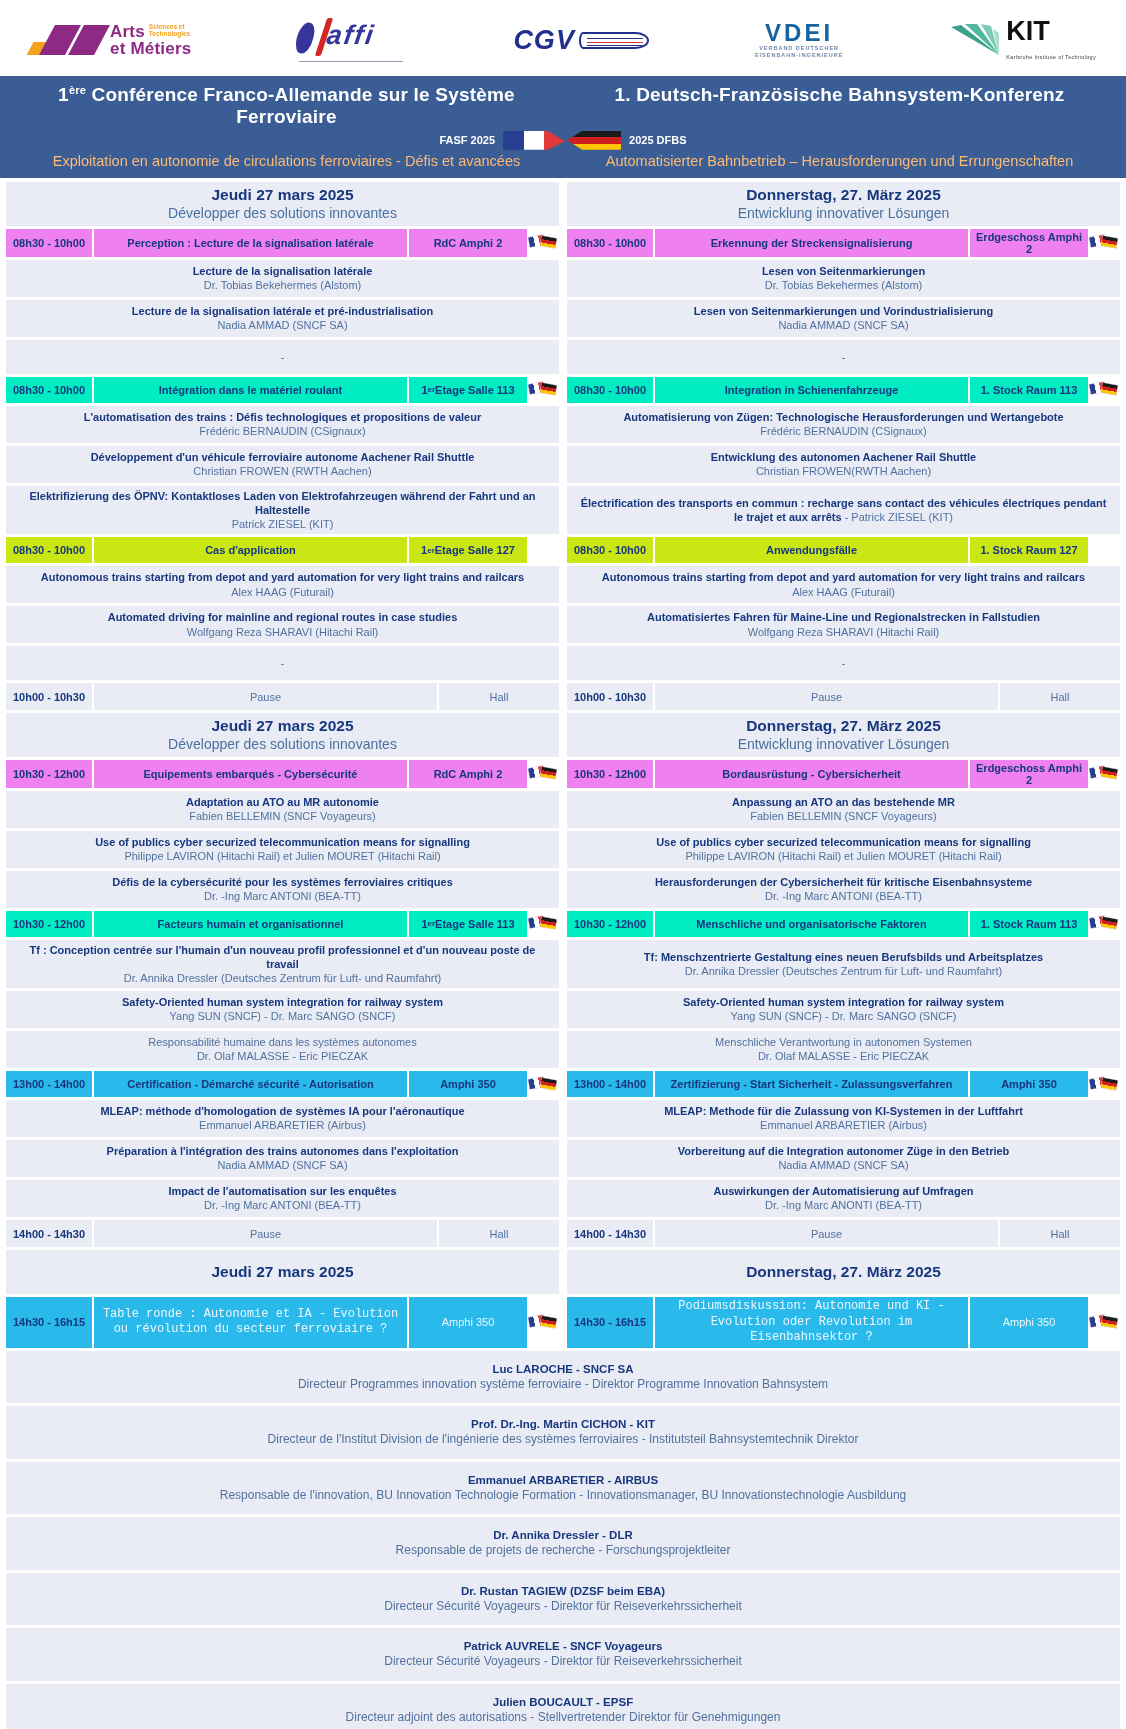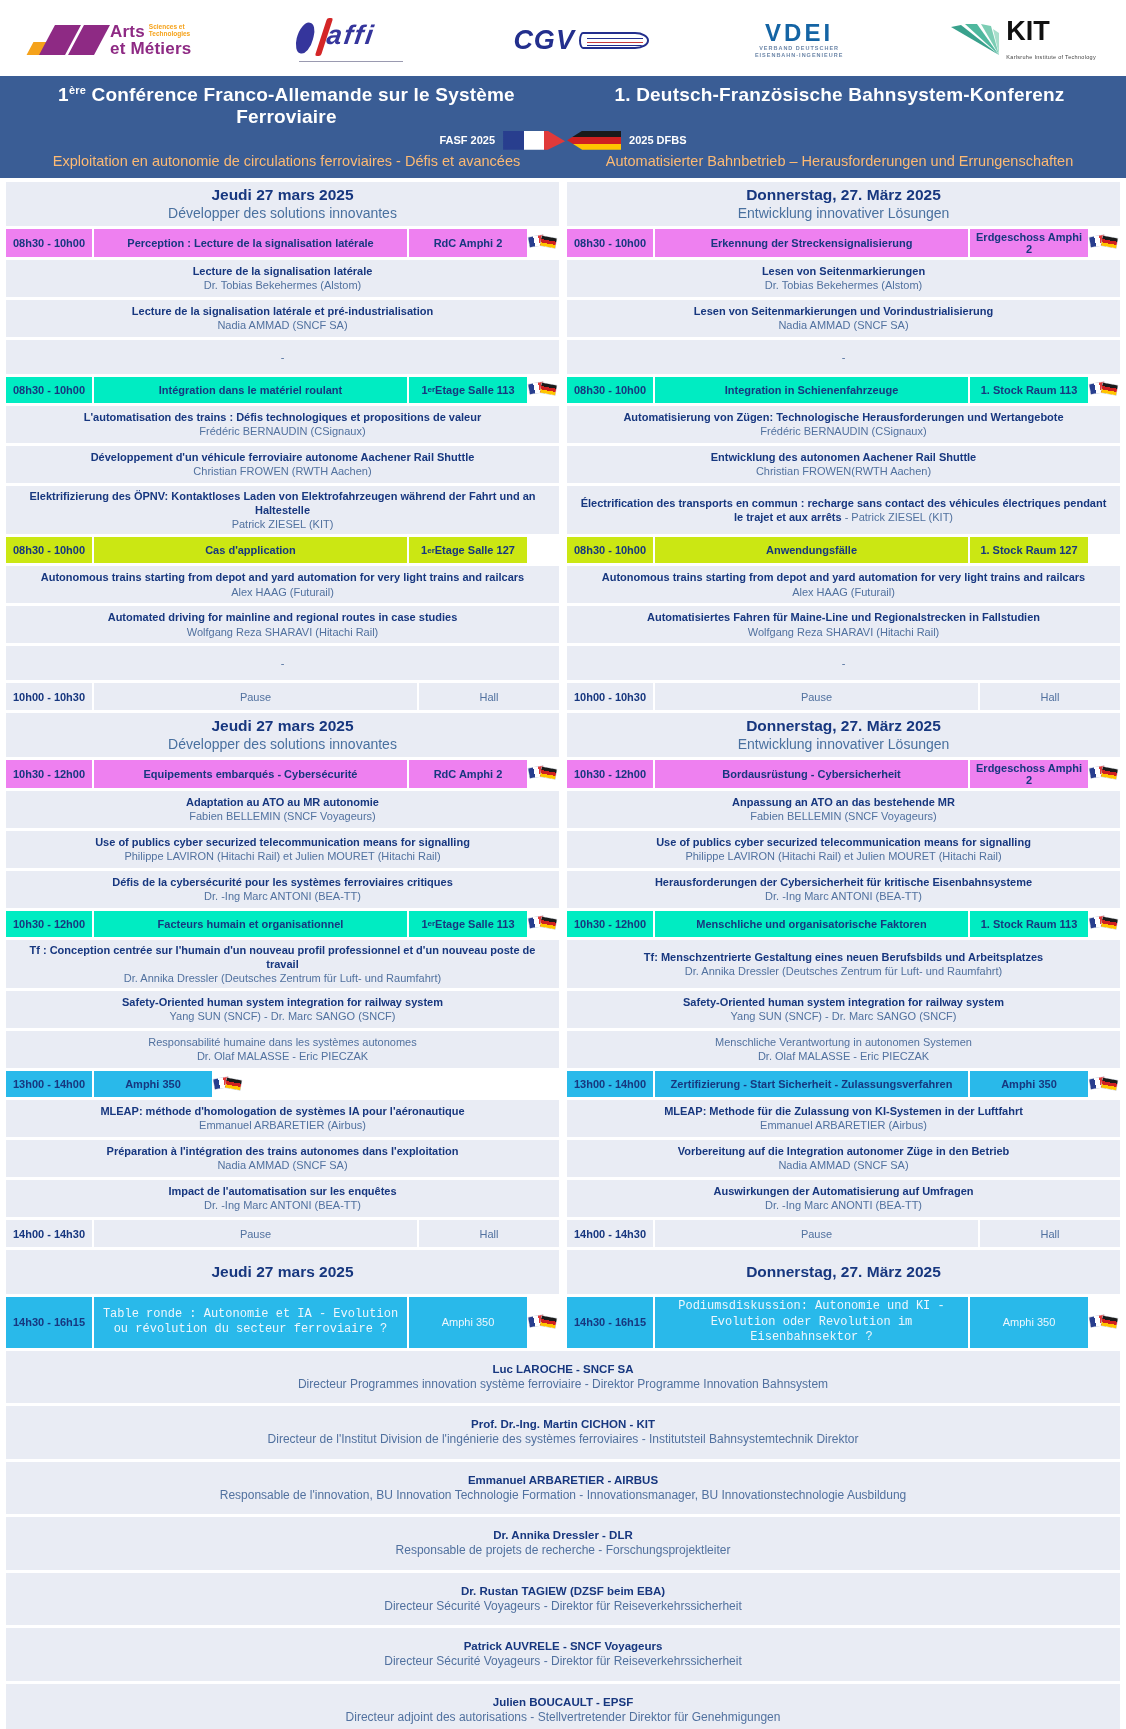--- a/index.html
+++ b/index.html
@@ -53,21 +53,21 @@
   .banner-subs{display:flex; margin-top:2px;}
   .banner-subs .bs{flex:1; text-align:center; font-size:14.5px; color:#fdba74;}
 
   
   #schedule{padding:4px 6px 2px 6px;}
   .srow{display:flex; gap:8px; margin-bottom:3px;}
   .half{flex:1; display:flex; gap:2px; min-width:0;}
   .tcell{width:86px; flex:none; display:flex; align-items:center; justify-content:center; font-weight:bold; font-size:11px; color:var(--navy); background:var(--rowbg);}
   .mcell{flex:1; display:flex; flex-direction:column; align-items:center; justify-content:center; text-align:center; font-size:11px; background:var(--rowbg); padding:2px 6px; min-width:0;}
   .rcell{width:118px; flex:none; display:flex; align-items:center; justify-content:center; text-align:center; font-size:11px; background:var(--rowbg); padding:2px 2px;}
-  .rwide{width:140px;}
+  .rwide{width:120px;}
   .fz{width:30px; flex:none; display:flex; align-items:center; justify-content:flex-start; background:transparent;}
   .fullcell{flex:1; display:flex; flex-direction:column; align-items:center; justify-content:center; text-align:center; background:var(--rowbg); padding:3px 10px; min-width:0;}
 
   .bg-magenta{background:var(--magenta);} .bg-teal{background:var(--teal);}
   .bg-yellow{background:var(--yellow);} .bg-blue{background:var(--blue);}
   .session .tcell{min-height:26px;}
   .session .mcell,.session .rcell{font-weight:bold; color:var(--navy);}
   .session .mcell.lt,.session .rcell.lt{font-weight:normal; color:#eef7fd;}
   .session.tall .tcell,.session.tall .mcell,.session.tall .rcell{min-height:42px;}
   .session.tall .mcell{font-size:12px; line-height:1.3;font-family:Liberation Mono, monospace;}
@@ -511,20 +511,21 @@
         <div class="half">
     <div class="fullcell">
             <div class="t-title plain">Menschliche Verantwortung in autonomen Systemen</div>
        <div class="t-speaker">Dr. Olaf MALASSE - Eric PIECZAK</div>
           </div>
         </div>
       </div>
       <div class="srow session">
         <div class="half">
       <div class="tcell bg-blue">13h00 - 14h00</div>
+      <div class="mcell bg-blue">Certification - Démarché sécurité - Autorisation</div>
       <div class="rcell bg-blue">Amphi 350</div>
       <div class="fz">
             <span class="fp">
               <span class="ff"></span>
               <span class="fd"></span>
             </span>
           </div>
         </div>
         <div class="half">
       <div class="tcell bg-blue">13h00 - 14h00</div>

